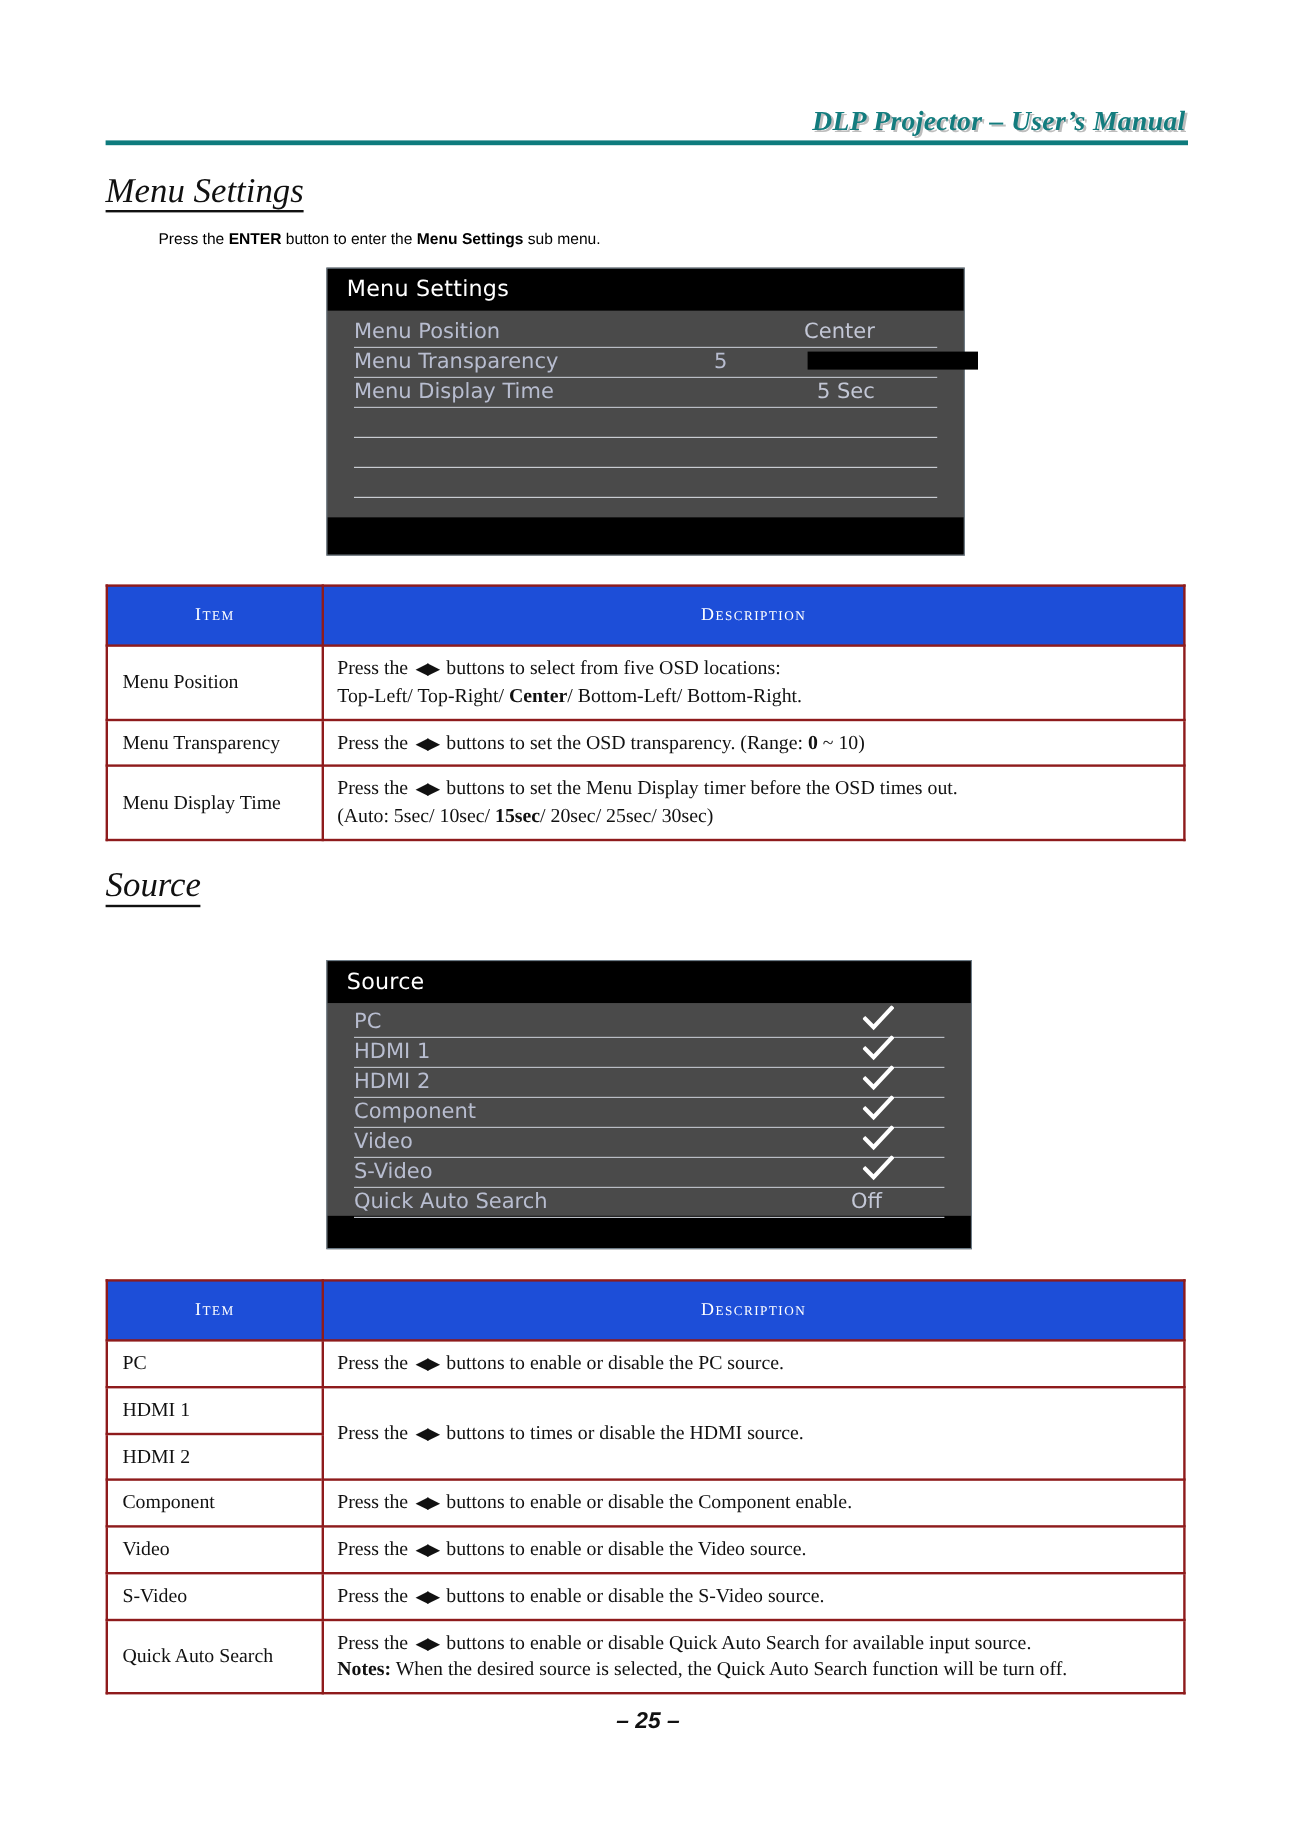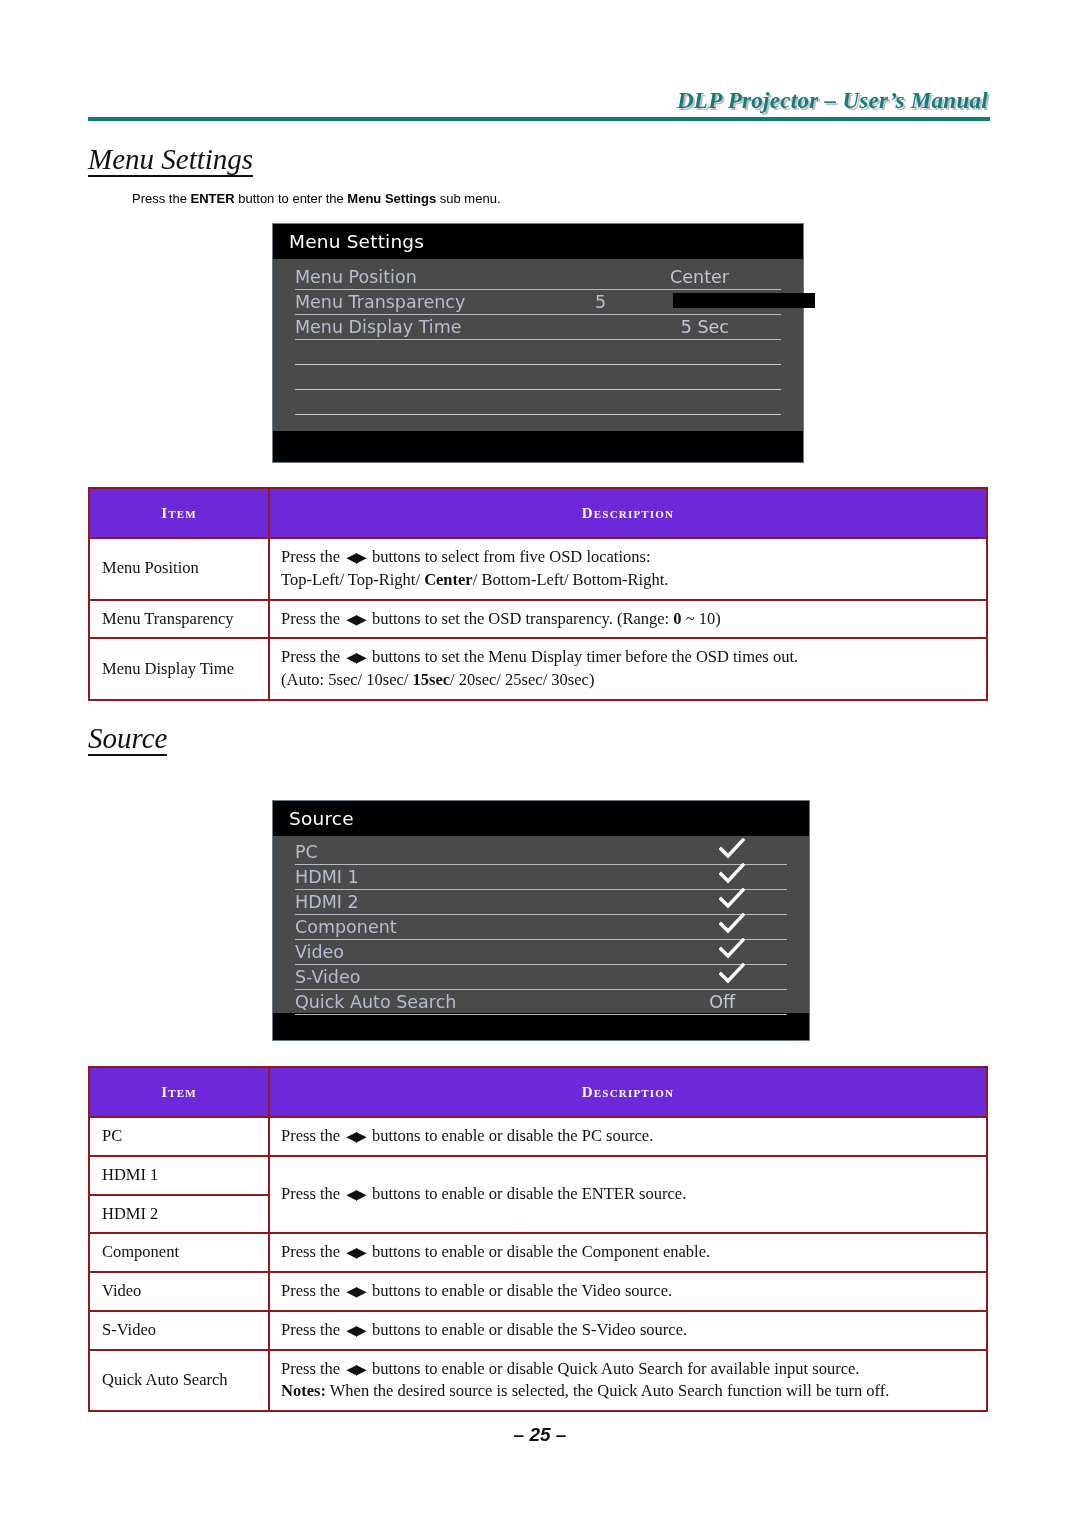--- a/index.html
+++ b/index.html
@@ -175,24 +175,24 @@
     position: absolute;
     border-collapse: collapse;
     table-layout: fixed;
     border: 2.5px solid #8e1b1c;
     font-family: "Liberation Serif", serif;
   }
   #table-menu-settings { left: 88px; top: 487px; width: 900px; }
   #table-source { left: 88px; top: 1066px; width: 900px; }
 
   .dtable th {
-    background: #6d28d9;
+    background: #1d4ed8;
     color: #ffffff;
     border: 2.5px solid #8e1b1c;
-    font-weight: bold;
+    font-weight: normal;
     font-size: 15px;
     height: 46px;
     font-variant: small-caps;
     letter-spacing: 1.2px;
     font-family: "Liberation Serif", serif;
   }
   .dtable td {
     border: 2px solid #8e1b1c;
     padding: 7px 9px;
     font-size: 16.5px;
@@ -401,21 +401,21 @@
         </th>
       </tr>
     </thead>
     <tbody>
       <tr>
         <td class="item">PC</td>
         <td class="desc"><span>Press the </span><span class="arrows">◀▶</span><span> buttons to enable or disable the PC source.</span></td>
       </tr>
       <tr>
         <td class="item">HDMI 1</td>
-        <td class="desc" rowspan="2"><span>Press the </span><span class="arrows">◀▶</span><span> buttons to enable or disable the ENTER source.</span></td>
+        <td class="desc" rowspan="2"><span>Press the </span><span class="arrows">◀▶</span><span> buttons to times or disable the HDMI source.</span></td>
       </tr>
       <tr>
         <td class="item">HDMI 2</td>
       </tr>
       <tr>
         <td class="item">Component</td>
         <td class="desc"><span>Press the </span><span class="arrows">◀▶</span><span> buttons to enable or disable the Component enable.</span></td>
       </tr>
       <tr>
         <td class="item">Video</td>

